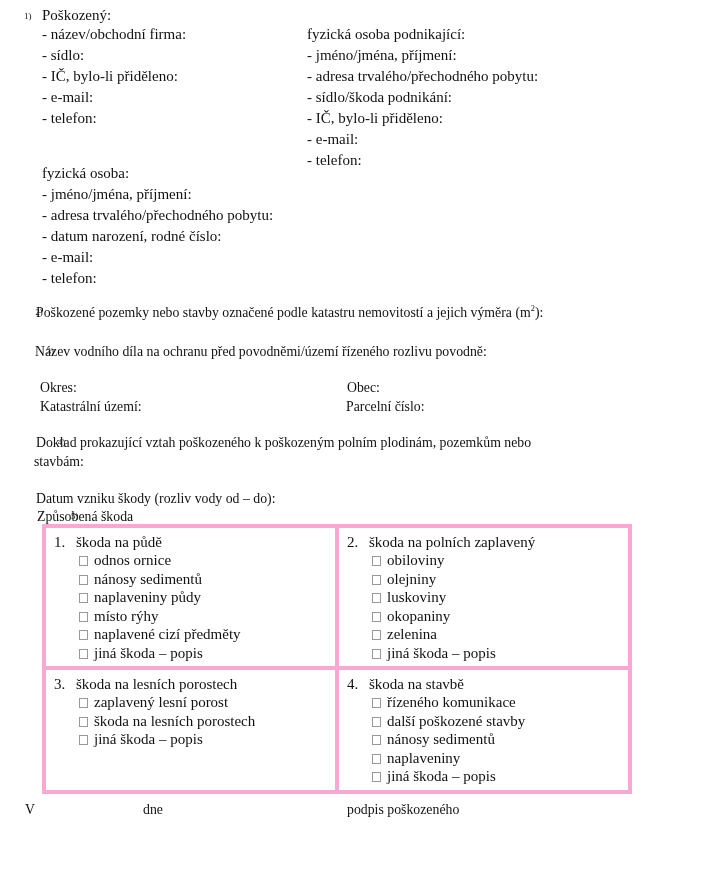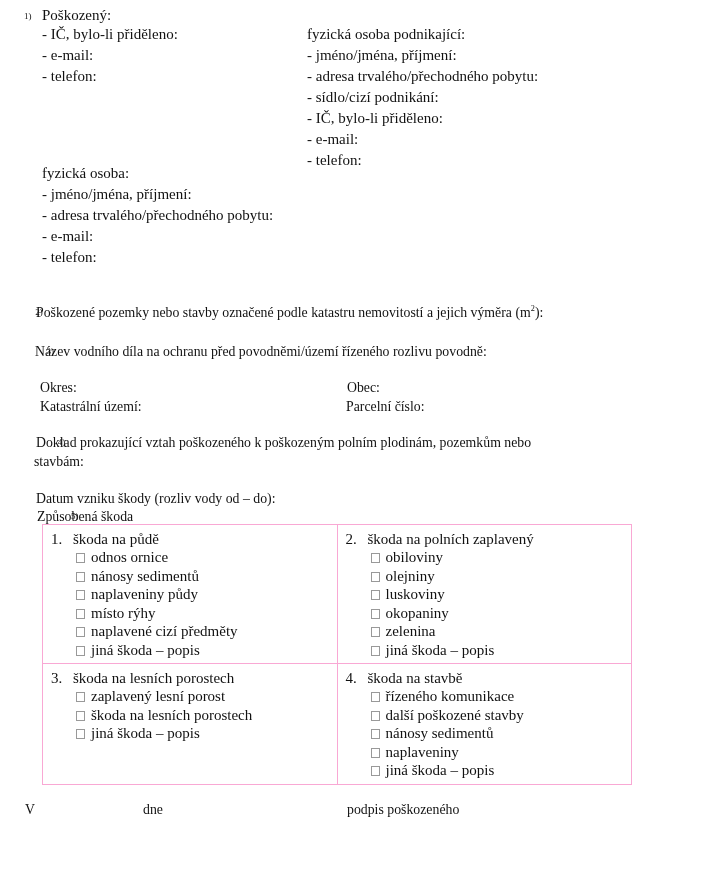--- a/index.html
+++ b/index.html
@@ -11,21 +11,21 @@
     .abs { position: absolute; white-space: nowrap; line-height: 18px; }
     sup, .sup { font-size: 9px; vertical-align: top; position: relative; top: -4px; }
     .col { position: absolute; }
     .col .line { height: 21px; line-height: 20px; white-space: nowrap; }
     .narrow { transform: scaleX(0.92); transform-origin: left center; }
     table.damage {
       position: absolute; left: 42px; top: 524px; width: 590px;
       border-collapse: collapse;
     }
     table.damage td {
-      border: 1px solid #f9a8d4; vertical-align: top; padding: 5px 8px 4px 8px;
+      border: 4px solid #f9a8d4; vertical-align: top; padding: 5px 8px 4px 8px;
       width: 50%;
     }
     .cell-head { height: 18px; line-height: 18px; white-space: nowrap; }
     .cell-head .num { display: inline-block; width: 22px; }
     .opt { height: 18.5px; line-height: 18px; white-space: nowrap; padding-left: 25px; }
     .box {
       display: inline-block; width: 7px; height: 8px; border: 1px solid #999;
       margin-right: 6px; vertical-align: -1px;
     }
     .row1 td { height: 126px; }
@@ -34,39 +34,42 @@
 </head>
 <body>
 
 
 
 
 <span class="abs sup" style="left:24px; top:7px;">1)</span>
 <div class="abs" style="left:42px; top:6px;">Poškozený:</div>
 
 <div class="col" style="left:42px; top:24px;">
+  <div class="line">- název/obchodní firma:</div>
+  <div class="line">- sídlo:</div>
   <div class="line">- IČ, bylo-li přiděleno:</div>
   <div class="line">- e-mail:</div>
   <div class="line">- telefon:</div>
 </div>
 
 <div class="col" style="left:307px; top:24px;">
   <div class="line">fyzická osoba podnikající:</div>
   <div class="line">- jméno/jména, příjmení:</div>
   <div class="line">- adresa trvalého/přechodného pobytu:</div>
-  <div class="line">- sídlo/cizí podnikání:</div>
+  <div class="line">- sídlo/škoda podnikání:</div>
   <div class="line">- IČ, bylo-li přiděleno:</div>
   <div class="line">- e-mail:</div>
   <div class="line">- telefon:</div>
 </div>
 
 <div class="col" style="left:42px; top:163px;">
   <div class="line">fyzická osoba:</div>
   <div class="line">- jméno/jména, příjmení:</div>
   <div class="line">- adresa trvalého/přechodného pobytu:</div>
+  <div class="line">- datum narození, rodné číslo:</div>
   <div class="line">- e-mail:</div>
   <div class="line">- telefon:</div>
 </div>
 
 
 <span class="abs sup narrow" style="left:24px; top:303px;">2)</span>
 <div class="abs narrow" style="left:36px; top:303px;"><span>Poškozené pozemky nebo stavby označené podle katastru nemovitostí a jejich výměra (m</span><sup>2</sup><span>):</span></div>
 
 
 <span class="abs sup narrow" style="left:24px; top:342px;">3)</span>

